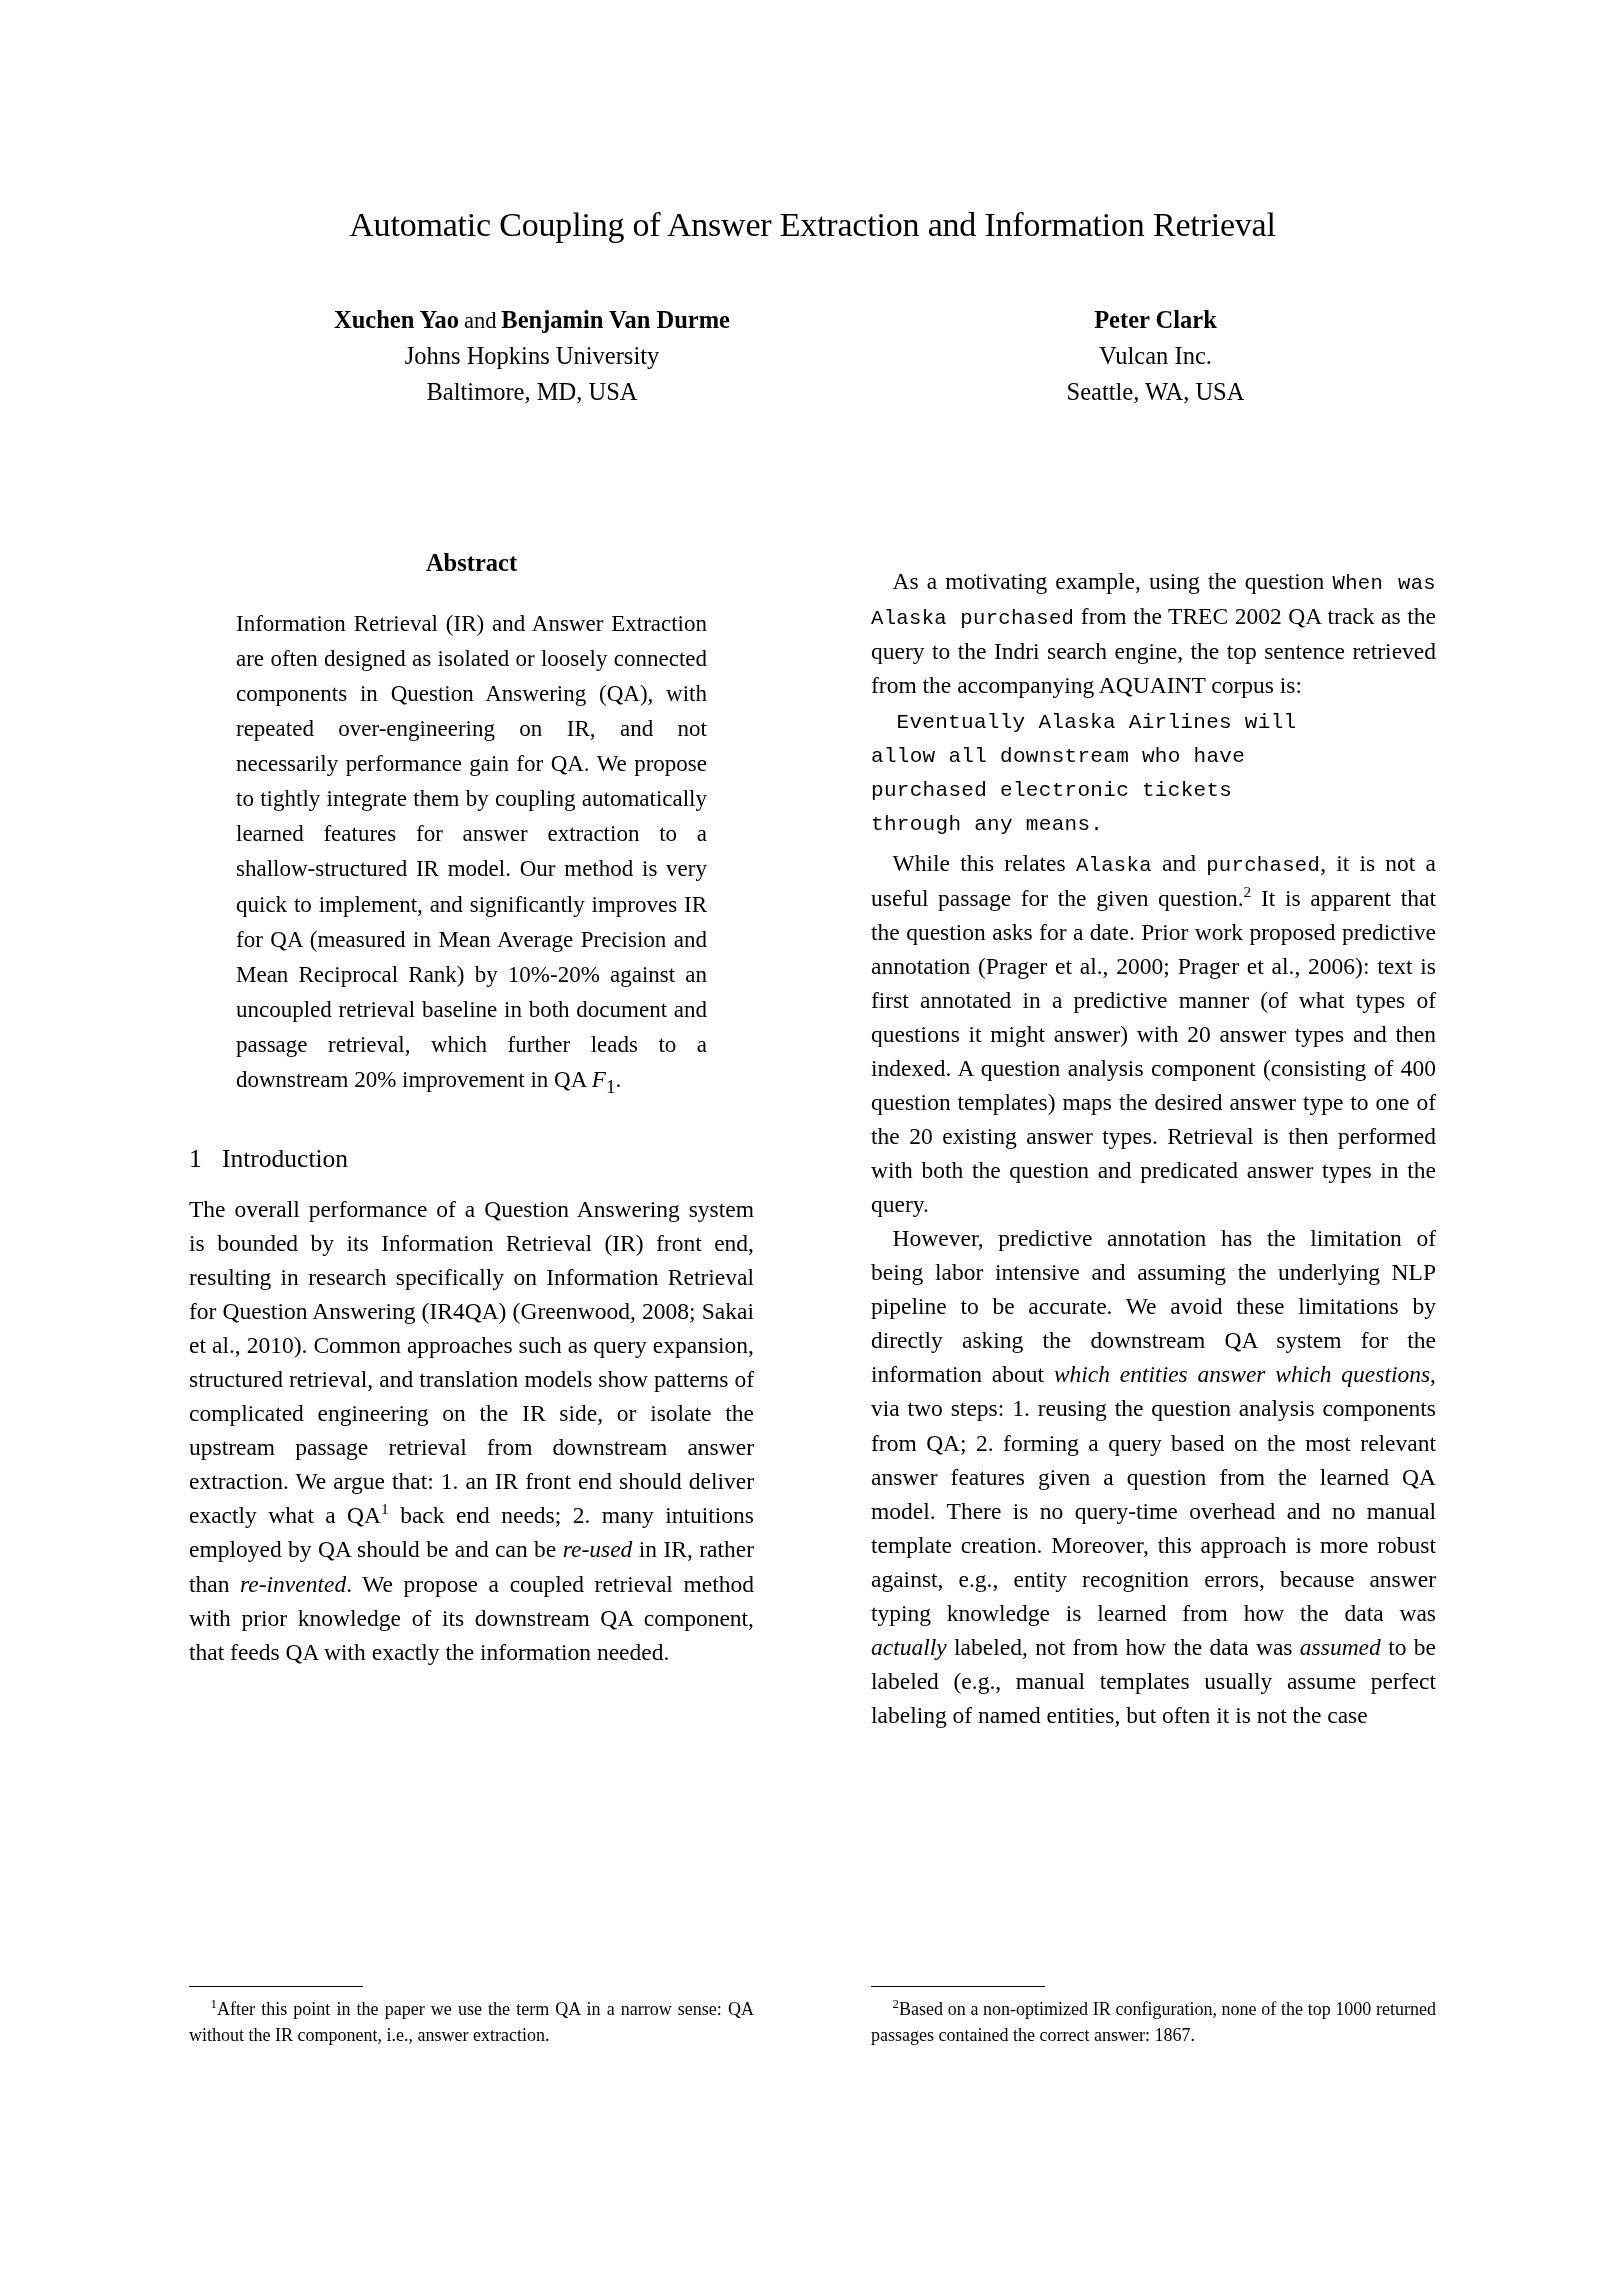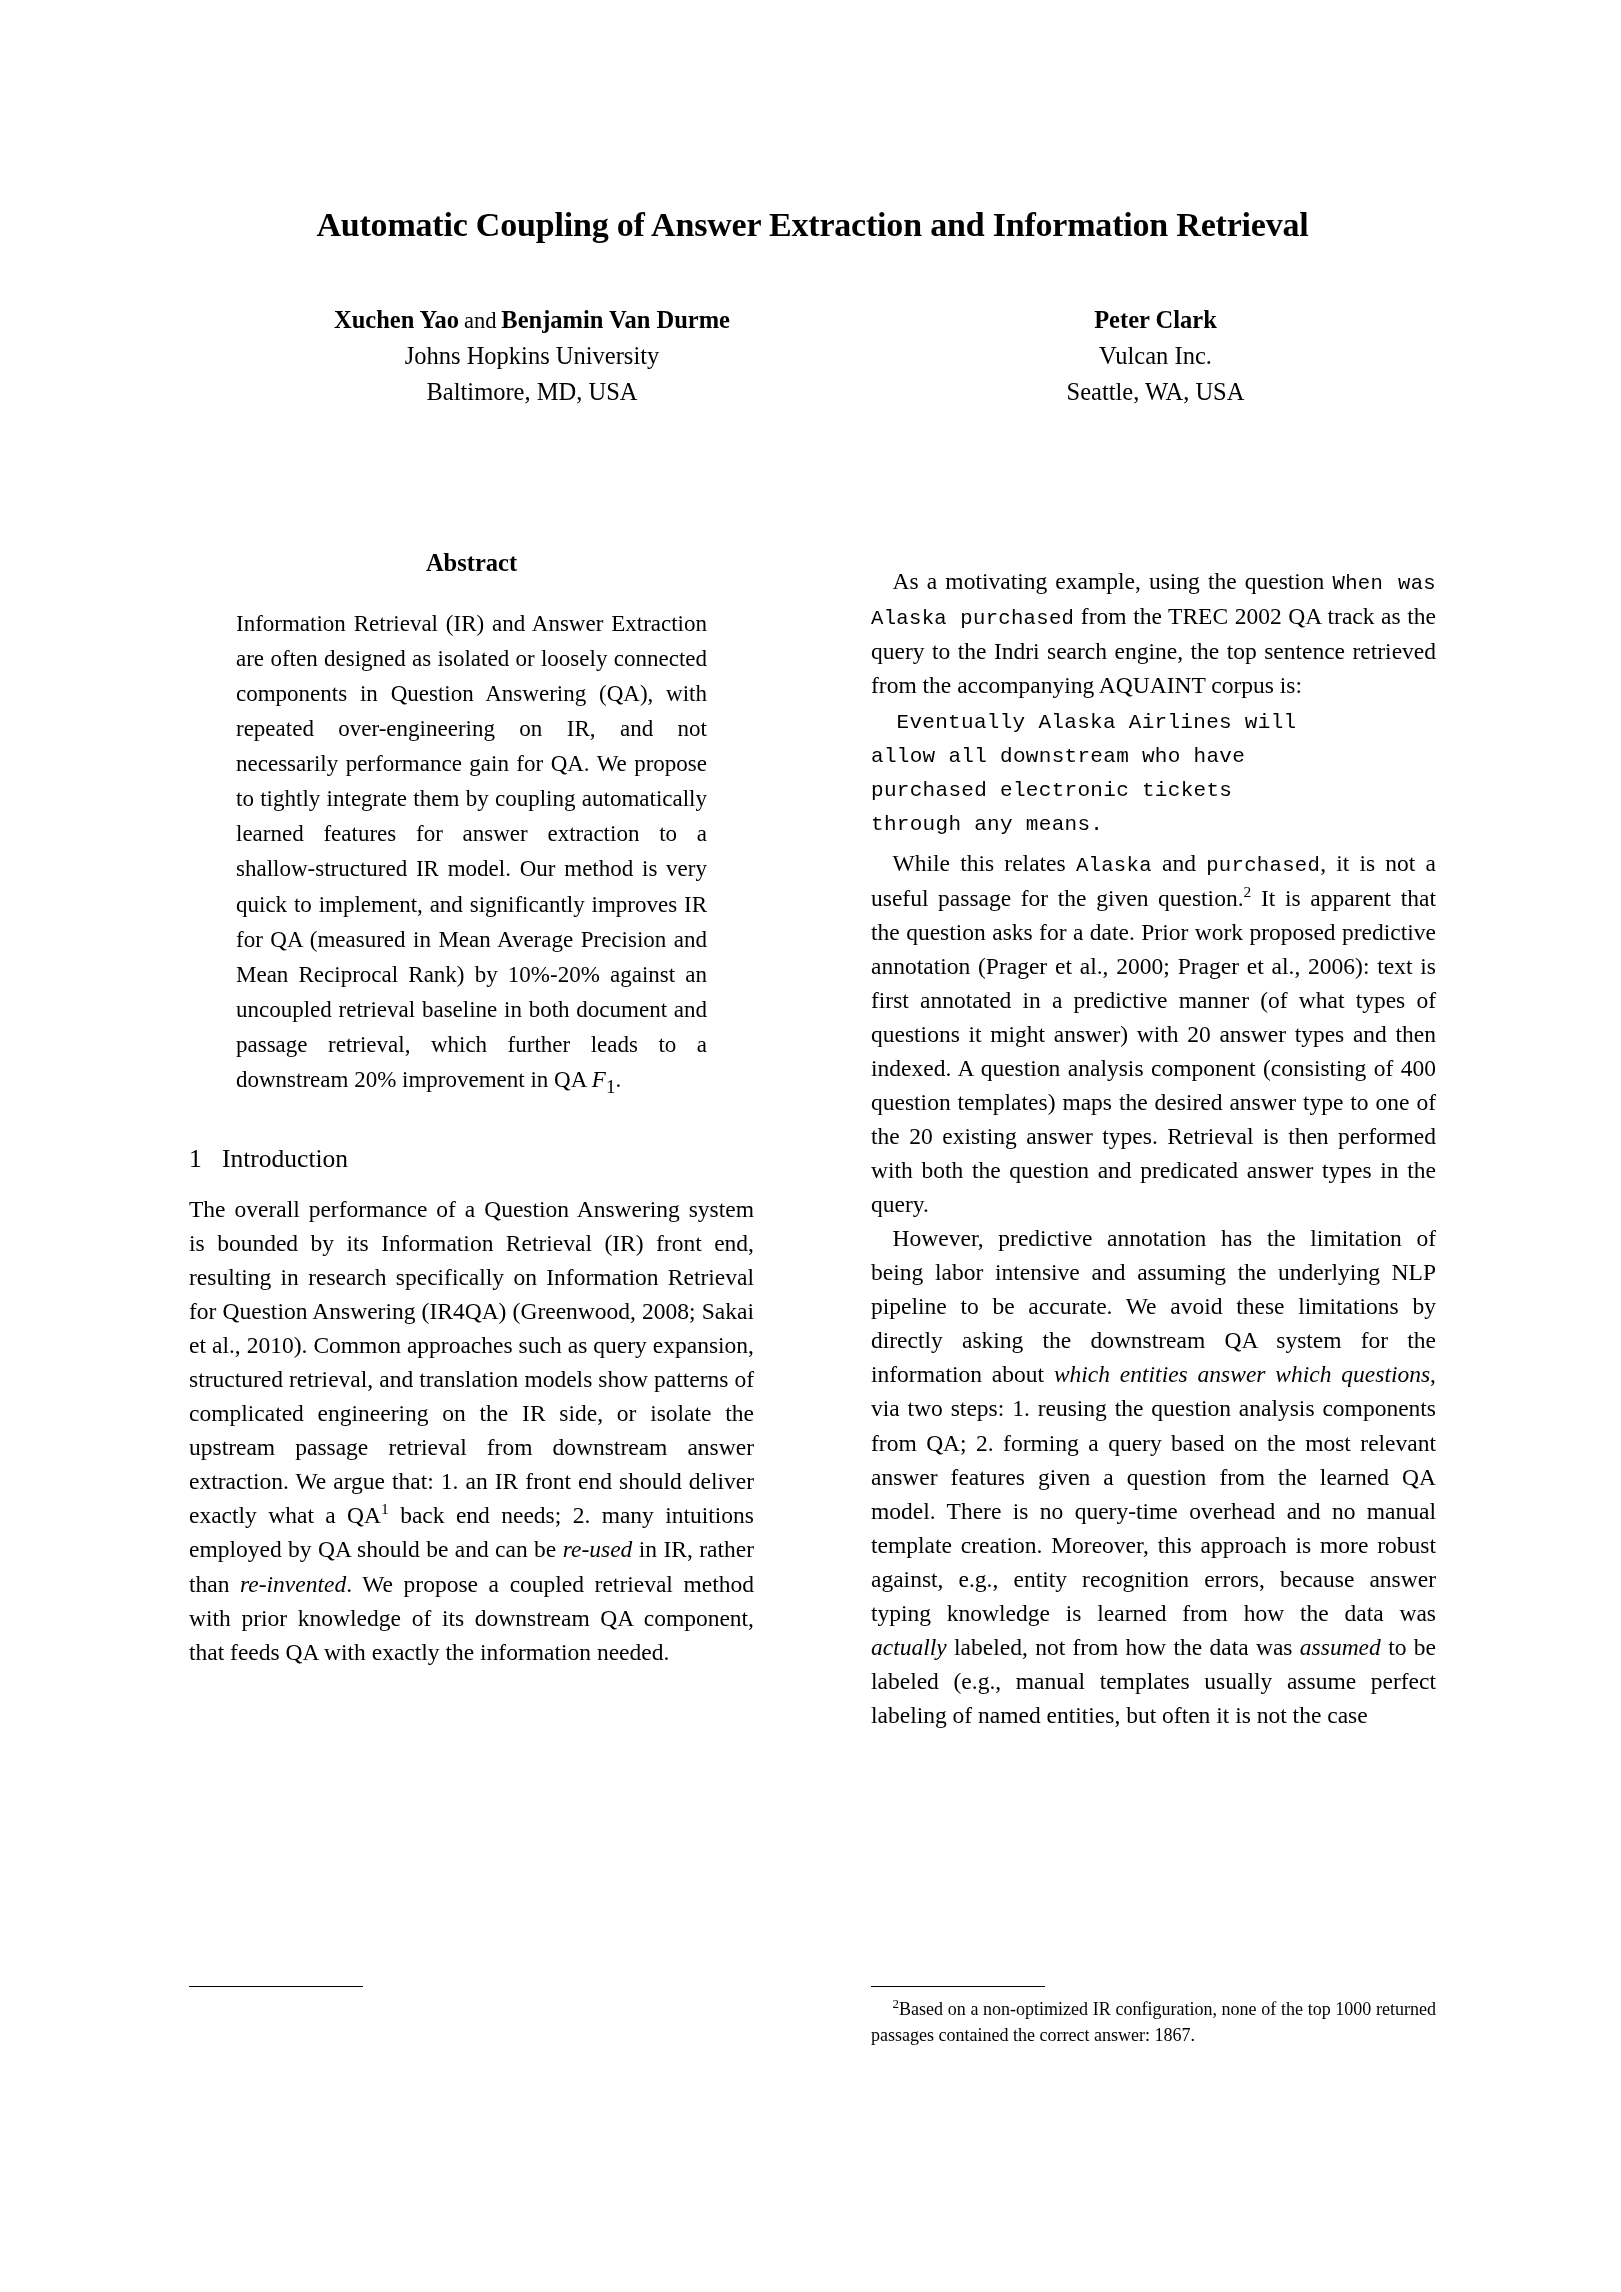--- a/index.html
+++ b/index.html
@@ -24,21 +24,21 @@
   }
 
   
   .title {
     position: absolute;
     left: 189px;
     top: 182px;
     width: 1247px;
     text-align: center;
     font-size: 34px;
-    font-weight: bold;
+    font-weight: normal;
     letter-spacing: -0.2px;
     line-height: 1.2;
   }
 
   
   .authors {
     position: absolute;
     left: 189px;
     top: 302px;
     width: 1247px;
@@ -217,20 +217,21 @@
     <div class="quote-block"><span>Eventually Alaska Airlines will</span><br><span>allow all downstream who have</span><br><span>purchased electronic tickets</span><br><span>through any means.</span></div>
 
     <p class="para indented"><span>While this relates </span><span class="mono">Alaska</span><span> and </span><span class="mono">purchased</span><span>, it is not a useful passage for the given question.</span><sup>2</sup><span> It is apparent that the question asks for a date. Prior work proposed predictive annotation (Prager et al., 2000; Prager et al., 2006): text is first annotated in a predictive manner (of what types of questions it might answer) with 20 answer types and then indexed. A question analysis component (consisting of 400 question templates) maps the desired answer type to one of the 20 existing answer types. Retrieval is then performed with both the question and predicated answer types in the query.</span></p>
 
     <p class="para indented"><span>However, predictive annotation has the limitation of being labor intensive and assuming the underlying NLP pipeline to be accurate. We avoid these limitations by directly asking the downstream QA system for the information about </span><span class="it">which entities answer which questions</span><span>, via two steps: 1. reusing the question analysis components from QA; 2. forming a query based on the most relevant answer features given a question from the learned QA model. There is no query-time overhead and no manual template creation. Moreover, this approach is more robust against, e.g., entity recognition errors, because answer typing knowledge is learned from how the data was </span><span class="it">actually</span><span> labeled, not from how the data was </span><span class="it">assumed</span><span> to be labeled (e.g., manual templates usually assume perfect labeling of named entities, but often it is not the case</span></p>
 
   </div>
 
   <div class="footnote-area fn-left">
     <div class="fn-rule"></div>
+    <p class="fn-text"><sup>1</sup><span>After this point in the paper we use the term QA in a narrow sense: QA without the IR component, i.e., answer extraction.</span></p>
   </div>
 
   <div class="footnote-area fn-right">
     <div class="fn-rule"></div>
     <p class="fn-text"><sup>2</sup><span>Based on a non-optimized IR configuration, none of the top 1000 returned passages contained the correct answer: 1867.</span></p>
   </div>
 
 </div>
 
 

